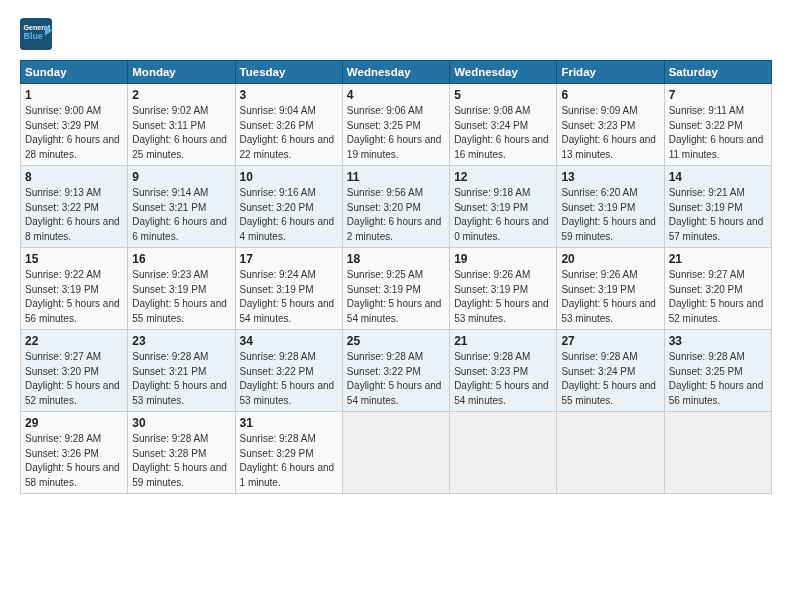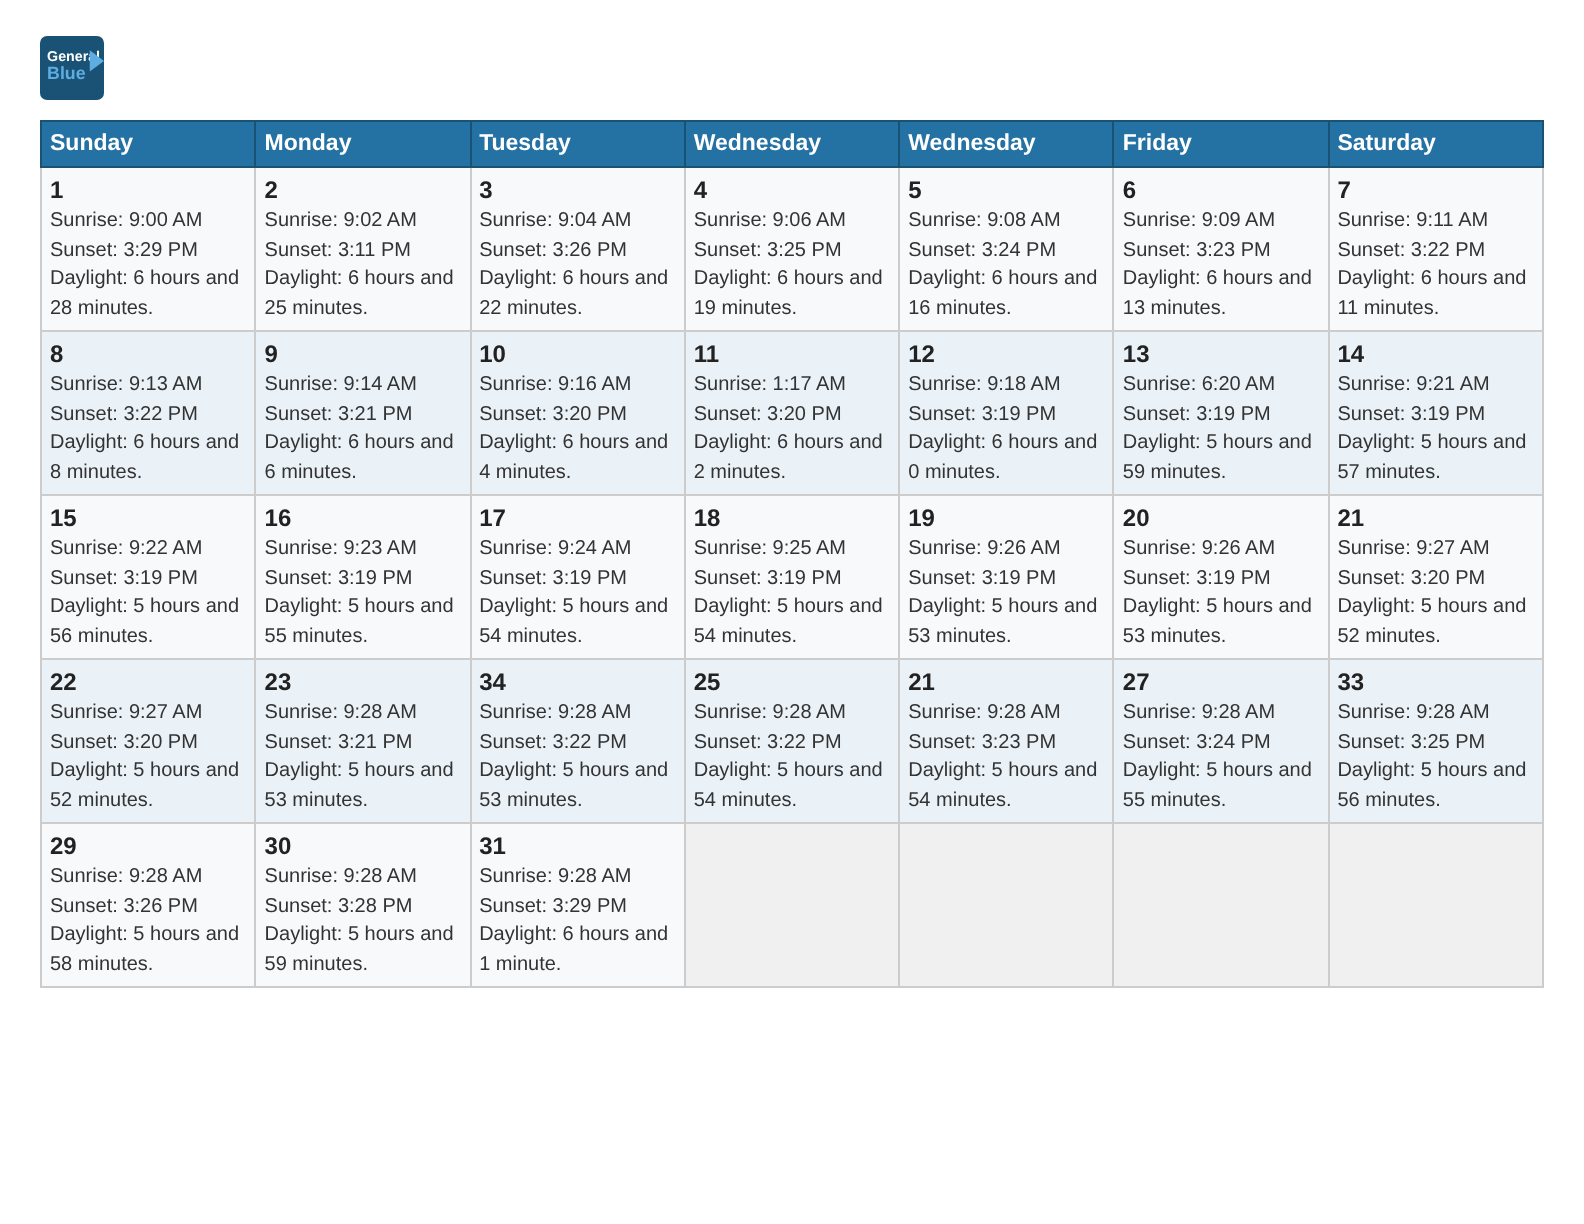--- a/index.html
+++ b/index.html
@@ -203,21 +203,21 @@
           <span class="day-number">10</span>
           <div class="day-info">
             <span>Sunrise: 9:16 AM</span><br>
             <span>Sunset: 3:20 PM</span><br>
             <span>Daylight: 6 hours and 4 minutes.</span>
           </div>
         </td>
           <td>
           <span class="day-number">11</span>
           <div class="day-info">
-            <span>Sunrise: 1:17 AM</span><br>
+            <span>Sunrise: 9:56 AM</span><br>
             <span>Sunset: 3:20 PM</span><br>
             <span>Daylight: 6 hours and 2 minutes.</span>
           </div>
         </td>
           <td>
           <span class="day-number">12</span>
           <div class="day-info">
             <span>Sunrise: 9:18 AM</span><br>
             <span>Sunset: 3:19 PM</span><br>
             <span>Daylight: 6 hours and 0 minutes.</span>

